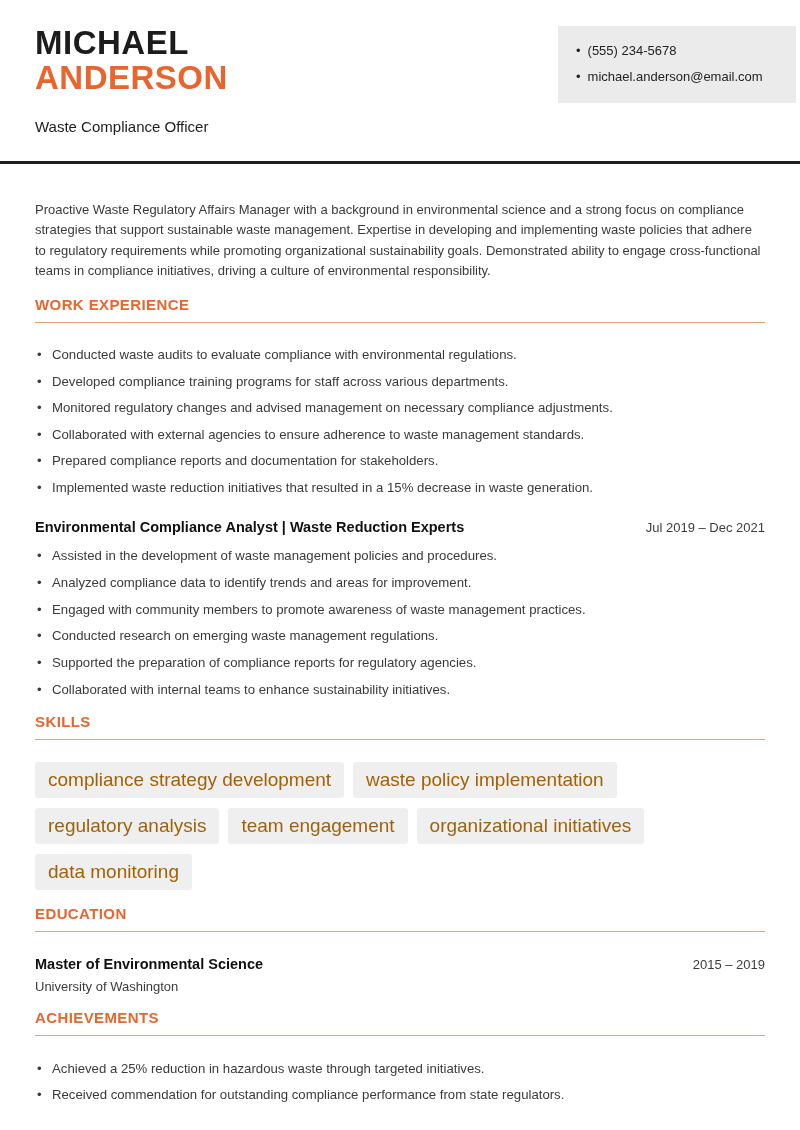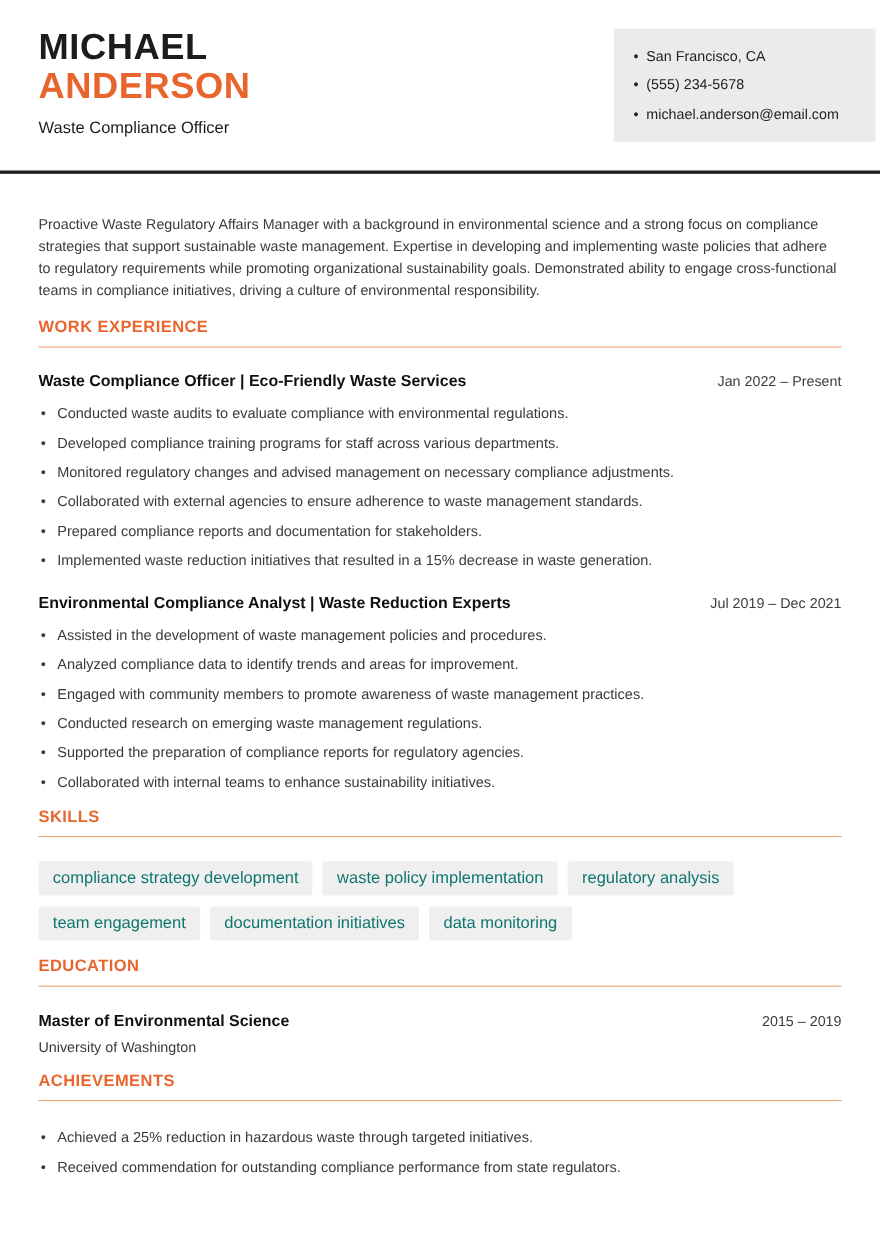--- a/index.html
+++ b/index.html
@@ -15,21 +15,21 @@
   }
   .header {
     display: flex;
     justify-content: space-between;
     align-items: flex-start;
     padding: 26px 4px 0 35px;
   }
   .name { font-size: 33px; font-weight: 800; letter-spacing: 0.5px; line-height: 1.05; }
   .name .first { display: block; color: #1c1c1c; }
   .name .last  { display: block; color: var(--accent, #E8662D); }
-  .job-title { margin-top: 13px; font-size: 15px; color: #1c1c1c; }
+  .job-title { margin-top: 23px; font-size: 15px; color: #1c1c1c; }
   .contact-box {
     background: var(--contact_bg, #ebebeb);
     width: 238px;
     padding: 12px 16px 12px 18px;
   }
   .contact-box ul { list-style: none; }
   .contact-box li {
     font-size: 13px;
     color: #222;
     padding: 5px 0;
@@ -73,22 +73,22 @@
     font-size: 13.2px;
     line-height: 1.3;
     color: #3a3a3a;
     margin-bottom: 9.5px;
   }
   .bullets li::before { content: "•"; position: absolute; left: 2px; color: #3a3a3a; }
   .tags { display: flex; flex-wrap: wrap; gap: 10px 9px; margin-top: 22px; }
   .tag {
     background: var(--tag_bg, #efefef);
     padding: 7px 13px;
-    font-size: 15px;
-    color: #0f766e;
+    font-size: 19px;
+    color: #a16207;
     border-radius: 3px;
     white-space: nowrap;
   }
   .edu-block { margin-top: 24px; }
   .edu-school { margin-top: 7px; font-size: 13px; color: #3a3a3a; }
 </style>
 </head>
 <body>
 
 <div class="page">
@@ -96,41 +96,36 @@
   <header class="header">
     <div class="header-left">
       <h1 class="name">
         <span class="first">MICHAEL</span>
         <span class="last">ANDERSON</span>
       </h1>
       <div class="job-title">Waste Compliance Officer</div>
     </div>
     <div class="contact-box">
       <ul>
-        <li>San Francisco, CA</li>
         <li>(555) 234-5678</li>
         <li>michael.anderson@email.com</li>
       </ul>
     </div>
   </header>
 
   <div class="divider-dark"></div>
 
   <main class="content">
 
     <p class="summary">Proactive Waste Regulatory Affairs Manager with a background in environmental science and a strong focus on compliance strategies that support sustainable waste management. Expertise in developing and implementing waste policies that adhere to regulatory requirements while promoting organizational sustainability goals. Demonstrated ability to engage cross-functional teams in compliance initiatives, driving a culture of environmental responsibility.</p>
 
     <section class="section">
       <h2 class="section-title">WORK EXPERIENCE</h2>
 
       <div class="job">
-        <div class="job-header">
-          <div class="job-name">Waste Compliance Officer | Eco-Friendly Waste Services</div>
-          <div class="job-dates">Jan 2022 – Present</div>
-        </div>
         <ul class="bullets">
           <li>Conducted waste audits to evaluate compliance with environmental regulations.</li>
           <li>Developed compliance training programs for staff across various departments.</li>
           <li>Monitored regulatory changes and advised management on necessary compliance adjustments.</li>
           <li>Collaborated with external agencies to ensure adherence to waste management standards.</li>
           <li>Prepared compliance reports and documentation for stakeholders.</li>
           <li>Implemented waste reduction initiatives that resulted in a 15% decrease in waste generation.</li>
         </ul>
       </div>
 
@@ -150,21 +145,21 @@
       </div>
     </section>
 
     <section class="section">
       <h2 class="section-title">SKILLS</h2>
       <div class="tags">
         <span class="tag">compliance strategy development</span>
         <span class="tag">waste policy implementation</span>
         <span class="tag">regulatory analysis</span>
         <span class="tag">team engagement</span>
-        <span class="tag">documentation initiatives</span>
+        <span class="tag">organizational initiatives</span>
         <span class="tag">data monitoring</span>
       </div>
     </section>
 
     <section class="section">
       <h2 class="section-title">EDUCATION</h2>
       <div class="edu-block">
         <div class="edu-header">
           <div class="edu-degree">Master of Environmental Science</div>
           <div class="edu-dates">2015 – 2019</div>

